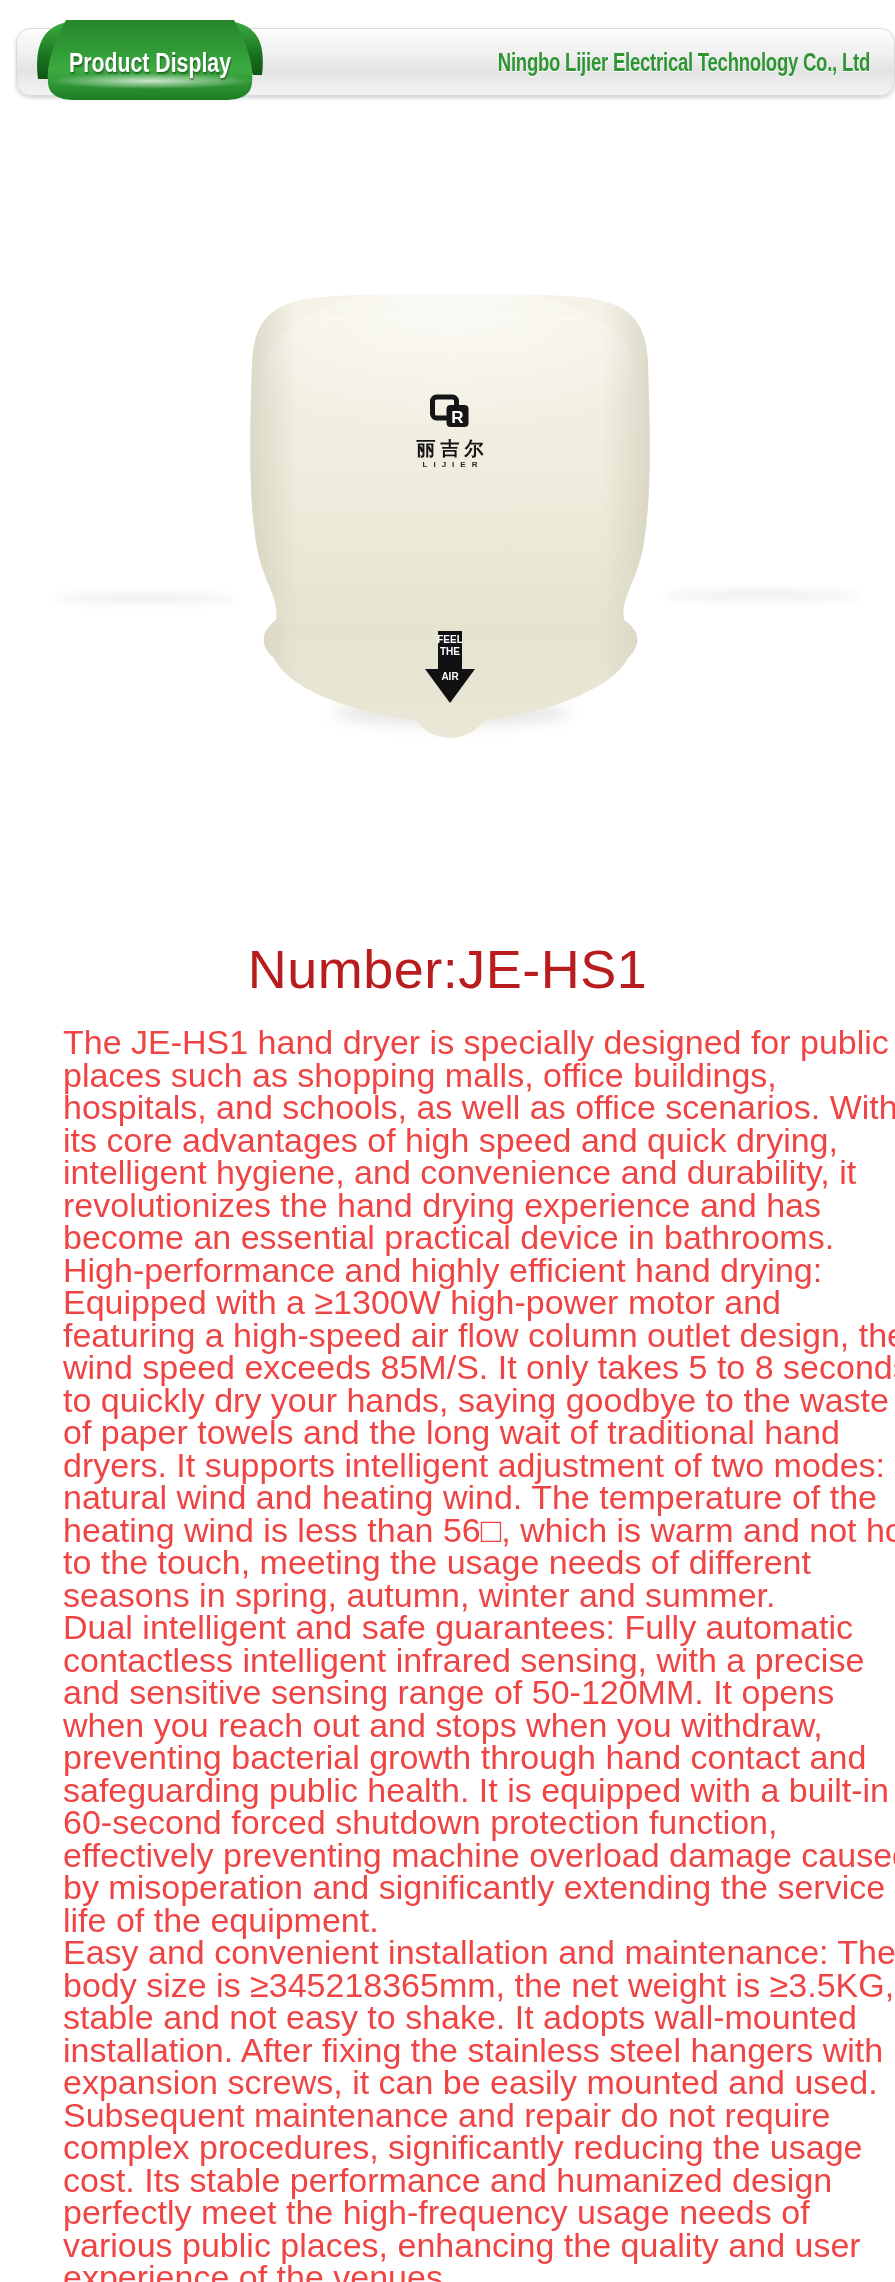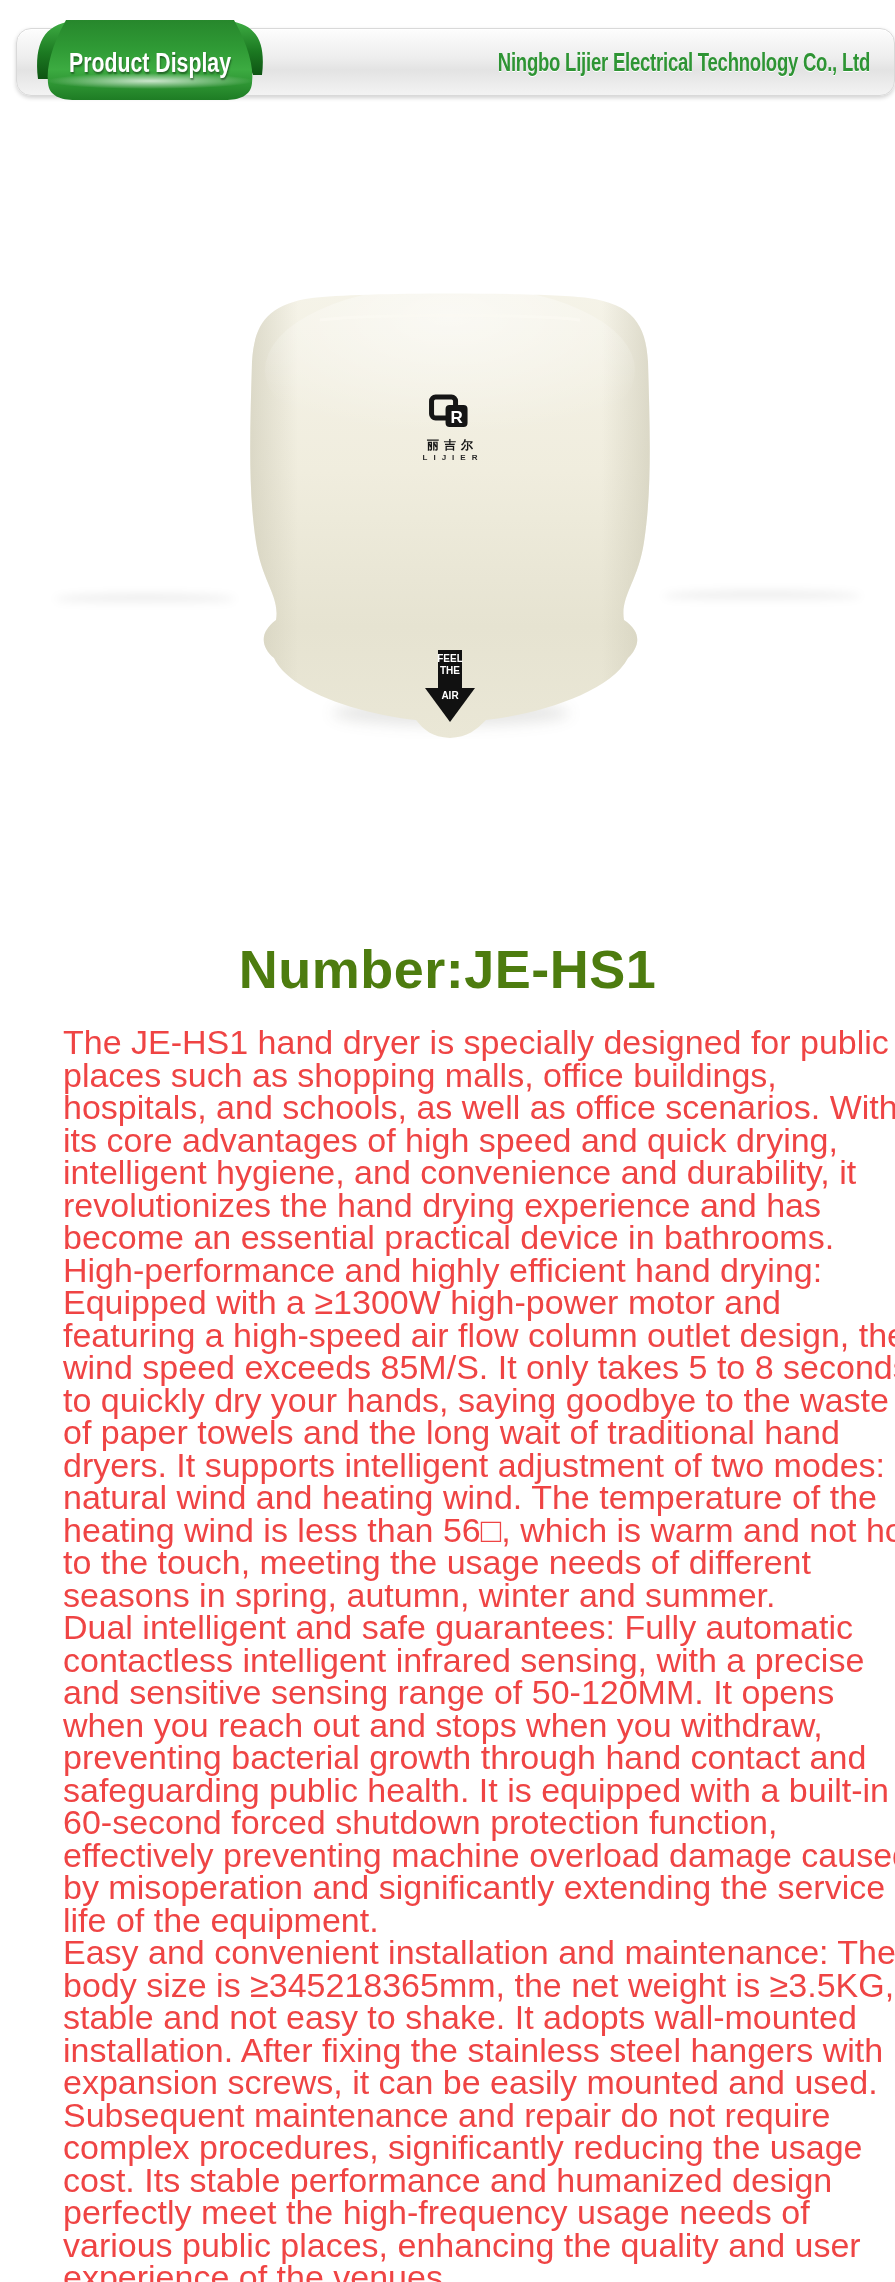--- a/index.html
+++ b/index.html
@@ -46,33 +46,33 @@
   .floor-shadow{
     position:absolute;left:332px;top:700px;width:238px;height:26px;
     background:rgba(60,60,50,0.12);border-radius:50%;filter:blur(7px);
   }
   .brand-logo{
     position:absolute;left:50%;top:104px;transform:translateX(-50%);
     text-align:center;line-height:1;
   }
   .brand-cn{
     display:block;margin-top:6px;
-    font-size:12px;font-weight:bold;letter-spacing:5px;margin-left:5px;
+    font-size:19px;font-weight:bold;letter-spacing:5px;margin-left:5px;
     color:#151515;white-space:nowrap;
   }
   .brand-en{
     display:block;margin-top:3px;
     font-size:8px;font-weight:bold;letter-spacing:6px;margin-left:6px;
     color:#2a2a2a;white-space:nowrap;
   }
-  .air-arrow{position:absolute;left:50%;top:360px;transform:translateX(-50%);}
+  .air-arrow{position:absolute;left:50%;top:341px;transform:translateX(-50%);}
   
   .model-heading{
     position:absolute;left:0;top:938px;width:895px;
-    text-align:center;font-size:54px;font-weight:bold;color:#4d7c0f;
+    text-align:center;font-size:54px;font-weight:normal;color:#b91c1c;
     letter-spacing:0.5px;
   }
   .description{
     position:absolute;left:22px;top:1026px;width:851px;
     font-size:34px;line-height:32.5px;color:#ef4444;margin-left:41px;
   }
   .description p{margin:0;padding:0;}
 </style>
 </head>
 <body>

